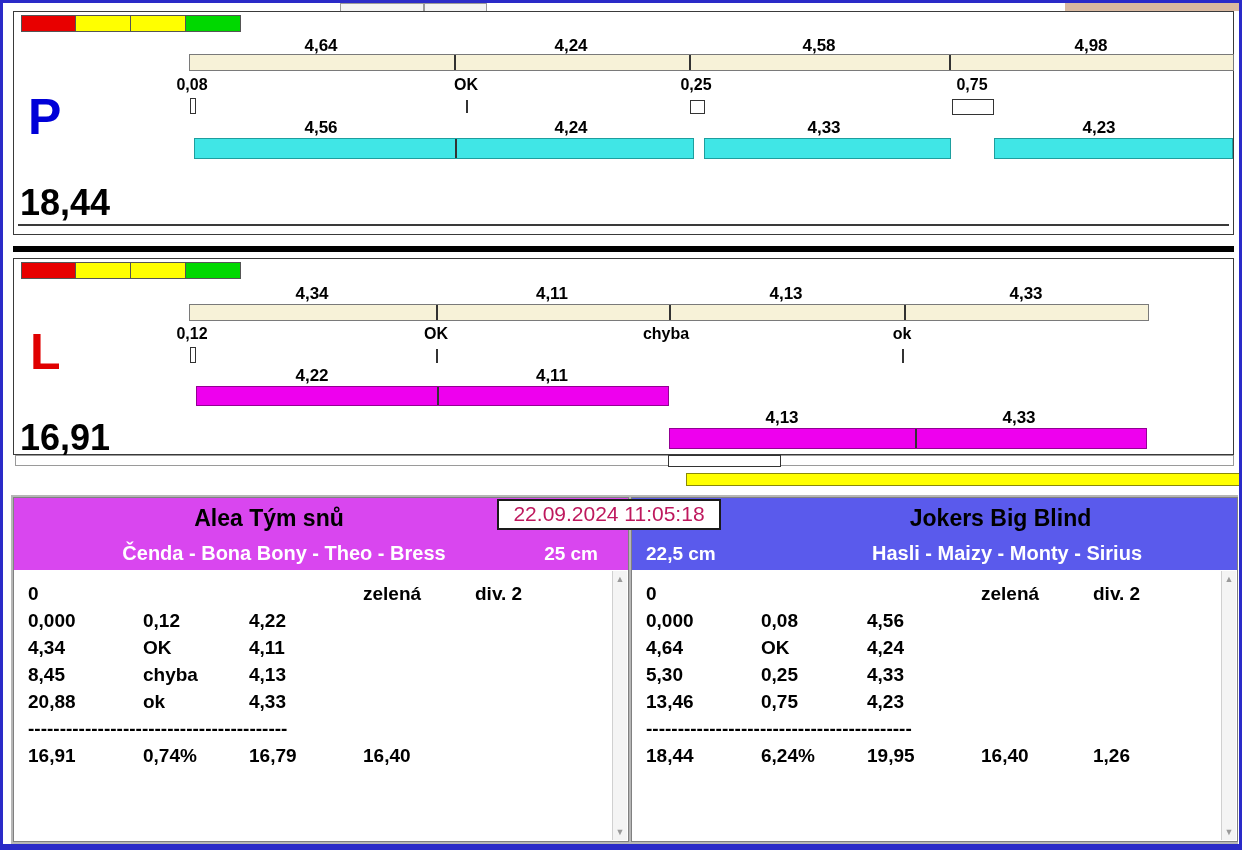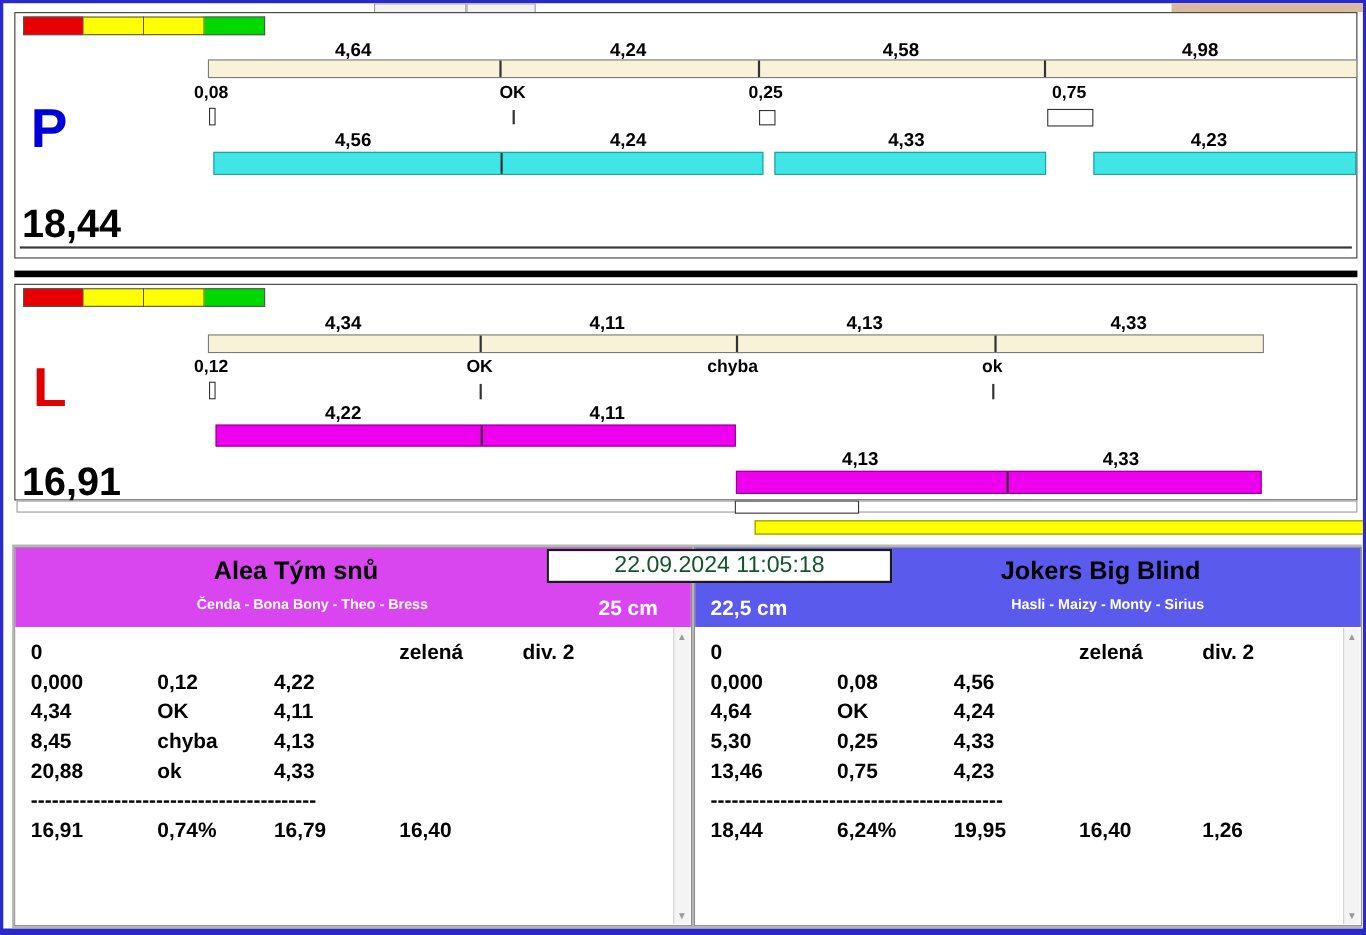--- a/index.html
+++ b/index.html
@@ -52,40 +52,40 @@
   .bottom-frame{position:absolute;left:8px;top:492px;width:1227px;height:349px;background:#b6b6b6;}
   .team-panel{position:absolute;top:494px;height:345px;background:#fff;border:1px solid #808080;}
   #teamLeft{left:10px;width:616px;}
   #teamRight{left:628px;width:607px;}
   .team-header{position:relative;height:72px;}
   #teamLeft .team-header{background:#d946ef;}
   #teamRight .team-header{background:#5a5aec;}
   .team-name{position:absolute;top:7px;font-size:23px;font-weight:700;color:#000;text-align:center;}
   #teamLeft .team-name{left:0;width:510px;}
   #teamRight .team-name{left:130px;width:477px;}
-  .team-members{position:absolute;top:44px;font-size:13px;font-weight:700;color:#fff;text-align:center;}
+  .team-members{position:absolute;top:44px;font-size:20px;font-weight:700;color:#fff;text-align:center;}
   #teamLeft .team-members{left:40px;width:460px;}
   #teamRight .team-members{right:0;width:460px;text-align:center;}
   .team-height{position:absolute;font-size:19px;font-weight:700;color:#fff;}
   #teamLeft .team-height{right:30px;top:45px;}
   #teamRight .team-height{left:14px;top:45px;}
 
   .team-content{position:absolute;top:72px;left:0;right:0;bottom:0;background:#fff;
                 padding:13px 18px 0 14px;overflow:hidden;}
   .trow{display:grid;grid-template-columns:115px 106px 114px 112px auto;height:27px;
         font-size:19px;font-weight:700;color:#000;}
   .tsep{height:27px;font-size:19px;font-weight:700;white-space:nowrap;overflow:hidden;color:#000;}
 
   .vscroll{position:absolute;top:1px;right:1px;bottom:1px;width:15px;background:#f4f4f4;border-left:1px solid #d0d0d0;}
   .vscroll .arr{position:absolute;left:0;width:100%;text-align:center;font-size:9px;color:#9a9a9a;cursor:pointer;}
   .arr.up{top:3px;}
   .arr.down{bottom:3px;}
 
-  .datebox{position:absolute;left:494px;top:496px;width:314px;height:31px;background:#fff;
-           border:2px solid #1a1a1a;font-size:21px;color:#14532d;text-align:center;line-height:26px;z-index:5;}
+  .datebox{position:absolute;left:494px;top:496px;width:224px;height:31px;background:#fff;
+           border:2px solid #1a1a1a;font-size:21px;color:#be185d;text-align:center;line-height:26px;z-index:5;}
 </style>
 </head>
 <body>
 
 <div id="win">
 
   <div class="frag frag1"></div>
   <div class="frag frag2"></div>
   <div class="tan"></div>
 

